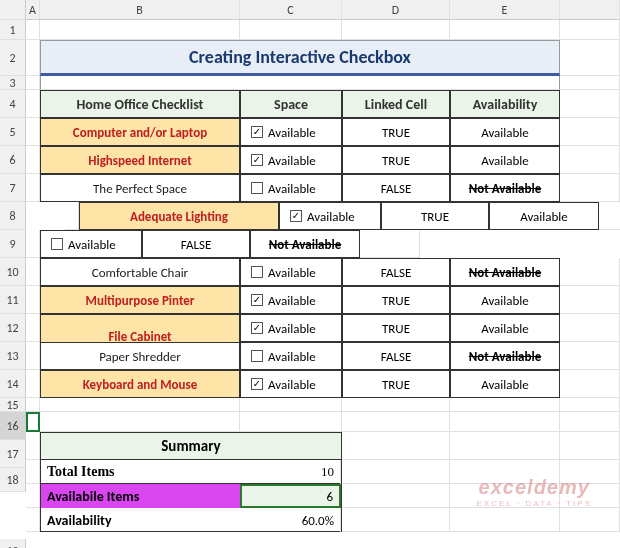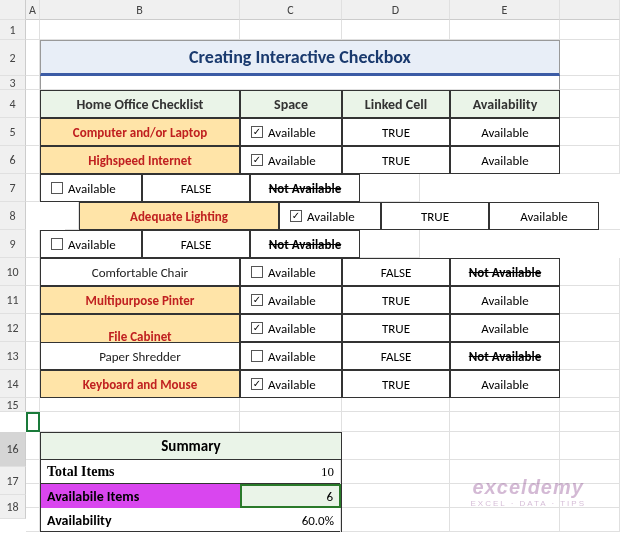--- a/index.html
+++ b/index.html
@@ -120,25 +120,25 @@
       border: 2px solid #2a7a2a;
     }
     .summary-label.hlrow { background: #d946ef; }
     .sel-cell {
       border: 2px solid #1a7a3a;
       position: relative;
       background: #fff;
     }
     .watermark {
       position: absolute;
-      right: 34px;
+      right: 28px;
       bottom: 40px;
       opacity: 0.3;
       text-align: center;
-      color: #701a75;
+      color: #b91c1c;
       font-family: sans-serif;
       pointer-events: none;
     }
     .watermark .w1 { font-size: 20px; font-style: italic; font-weight: bold; letter-spacing: 1px;}
     .watermark .w2 { font-size: 8px; letter-spacing: 2px; }
   </style>
 </head>
 <body>
 
 <div class="sheet">
@@ -152,21 +152,21 @@
       <div class="row-hdr" style="height: 28px;">6</div>
       <div class="row-hdr" style="height: 28px;">7</div>
       <div class="row-hdr" style="height: 28px;">8</div>
       <div class="row-hdr" style="height: 28px;">9</div>
       <div class="row-hdr" style="height: 28px;">10</div>
       <div class="row-hdr" style="height: 28px;">11</div>
       <div class="row-hdr" style="height: 28px;">12</div>
       <div class="row-hdr" style="height: 28px;">13</div>
       <div class="row-hdr" style="height: 28px;">14</div>
       <div class="row-hdr" style="height: 14px;">15</div>
-      <div class="row-hdr sel" style="height: 35px; margin-top: 20px;">16</div>
+      <div class="row-hdr sel" style="height: 28px;">16</div>
       <div class="row-hdr" style="height: 28px;">17</div>
       <div class="row-hdr" style="height: 24px;">18</div>
       <div class="row-hdr" style="height: 24px; margin-top: 47px;">19</div>
       <div class="row-hdr" style="height: 24px;">20</div>
     </div>
   <div class="content">
     <div class="col-headers" id="colHeaders">
         <div class="col-hdr" style="width: 14px;">A</div>
         <div class="col-hdr" style="width: 200px;">B</div>
         <div class="col-hdr" style="width: 102px;">C</div>
@@ -222,20 +222,21 @@
             <span>Available</span>
           </div>
           <div class="cell tcell" style="width: 108px; height: 28px;">TRUE</div>
           <div class="cell tcell avail-cell" style="width: 110px; height: 28px;">
             <span>Available</span>
           </div>
           <div class="cell " style="width: 60px; height: 28px;"></div>
         </div>
         <div class="grid-row" style="height: 28px;">
           <div class="cell " style="width: 14px; height: 28px;"></div>
+          <div class="cell tcell item-plain" style="width: 200px; height: 28px;">The Perfect Space</div>
           <div class="cell tcell status-cell" style="width: 102px; height: 28px;">
             <span class="checkbox"></span>
             <span>Available</span>
           </div>
           <div class="cell tcell" style="width: 108px; height: 28px;">FALSE</div>
           <div class="cell tcell avail-cell" style="width: 110px; height: 28px;">
             <span class="strike">Not Available</span>
           </div>
           <div class="cell " style="width: 60px; height: 28px;"></div>
         </div>

